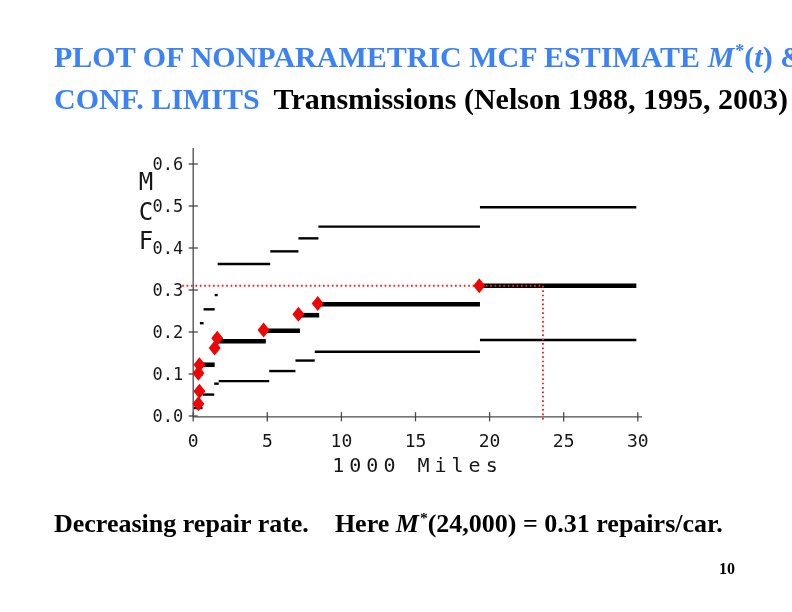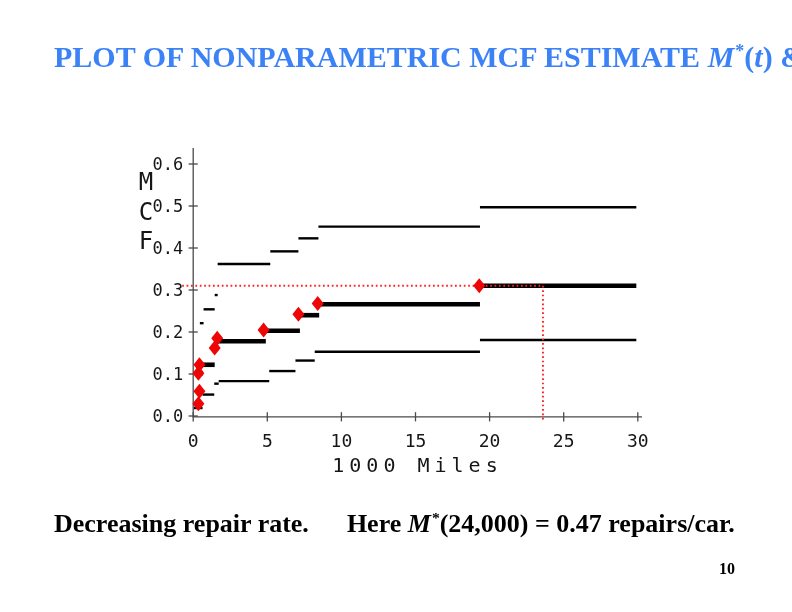--- a/index.html
+++ b/index.html
@@ -14,34 +14,35 @@
   }
   .title .red{color:#3b82f6;}
   .title .black{color:#000000;}
   .mi{font-style:italic;}
   .msup{font-size:0.6em;position:relative;top:-0.55em;margin-left:1px;}
   .t2-black{margin-left:14px;}
   .caption{
     position:absolute;left:54px;top:508px;width:720px;
     font-size:26px;font-weight:bold;color:#000;line-height:32px;white-space:nowrap;
   }
-  .cap-gap{margin-left:38px;}
+  .cap-gap{margin-left:26px;}
   .page-num{
     position:absolute;left:719px;top:560px;font-size:16px;font-weight:bold;color:#000;
   }
   svg.chart{position:absolute;left:0;top:0;}
   svg text{font-family:"DejaVu Sans Mono", monospace;fill:#161616;}
 </style>
 </head>
 <body>
 
 <div class="slide">
 
   <div class="title">
     <div><span class="red">PLOT OF NONPARAMETRIC MCF ESTIMATE </span><span class="red mi">M</span><span class="red msup">*</span><span class="red">(</span><span class="red mi">t</span><span class="red">) &amp;</span></div>
+    <div><span class="red">CONF. LIMITS</span><span class="black t2-black">Transmissions</span><span class="black"> (Nelson 1988, 1995, 2003)</span></div>
   </div>
 
   <svg class="chart" width="792" height="612" viewBox="0 0 792 612">
       <g>
         <line x1="193.2" y1="148" x2="193.2" y2="416.8" stroke="#4a4a4a" stroke-width="1.3"></line>
         <line x1="192.5" y1="416.8" x2="642" y2="416.8" stroke="#4a4a4a" stroke-width="1.3"></line>
       </g>
       <g>
         <line x1="188.6" y1="416" x2="197.79999999999998" y2="416" stroke="#4a4a4a" stroke-width="1.3"></line>
         <text x="183.2" y="422" text-anchor="end" font-size="17">0.0</text>
@@ -122,17 +123,17 @@
         <path d="M 193.4244 364.76 L 199.4244 357.26 L 205.4244 364.76 L 199.4244 372.26 Z" fill="#ee0505"></path>
         <path d="M 208.689 347.96 L 214.689 340.46 L 220.689 347.96 L 214.689 355.46 Z" fill="#ee0505"></path>
         <path d="M 211.20839999999998 338.3 L 217.20839999999998 330.8 L 223.20839999999998 338.3 L 217.20839999999998 345.8 Z" fill="#ee0505"></path>
         <path d="M 257.59499999999997 329.9 L 263.59499999999997 322.4 L 269.59499999999997 329.9 L 263.59499999999997 337.4 Z" fill="#ee0505"></path>
         <path d="M 292.42199999999997 314.36 L 298.42199999999997 306.86 L 304.42199999999997 314.36 L 298.42199999999997 321.86 Z" fill="#ee0505"></path>
         <path d="M 311.688 303.44 L 317.688 295.94 L 323.688 303.44 L 317.688 310.94 Z" fill="#ee0505"></path>
         <path d="M 473.226 285.8 L 479.226 278.3 L 485.226 285.8 L 479.226 293.3 Z" fill="#ee0505"></path>
       </g>
     </svg>
 
-  <div class="caption"><span>Decreasing repair rate.</span><span class="cap-gap">Here </span><span class="mi">M</span><span class="msup">*</span><span>(24,000) = 0.47 repairs/car.</span></div>
+  <div class="caption"><span>Decreasing repair rate.</span><span class="cap-gap">Here </span><span class="mi">M</span><span class="msup">*</span><span>(24,000) = 0.31 repairs/car.</span></div>
 
   <div class="page-num">10</div>
 
 </div>
 
 </body></html>

